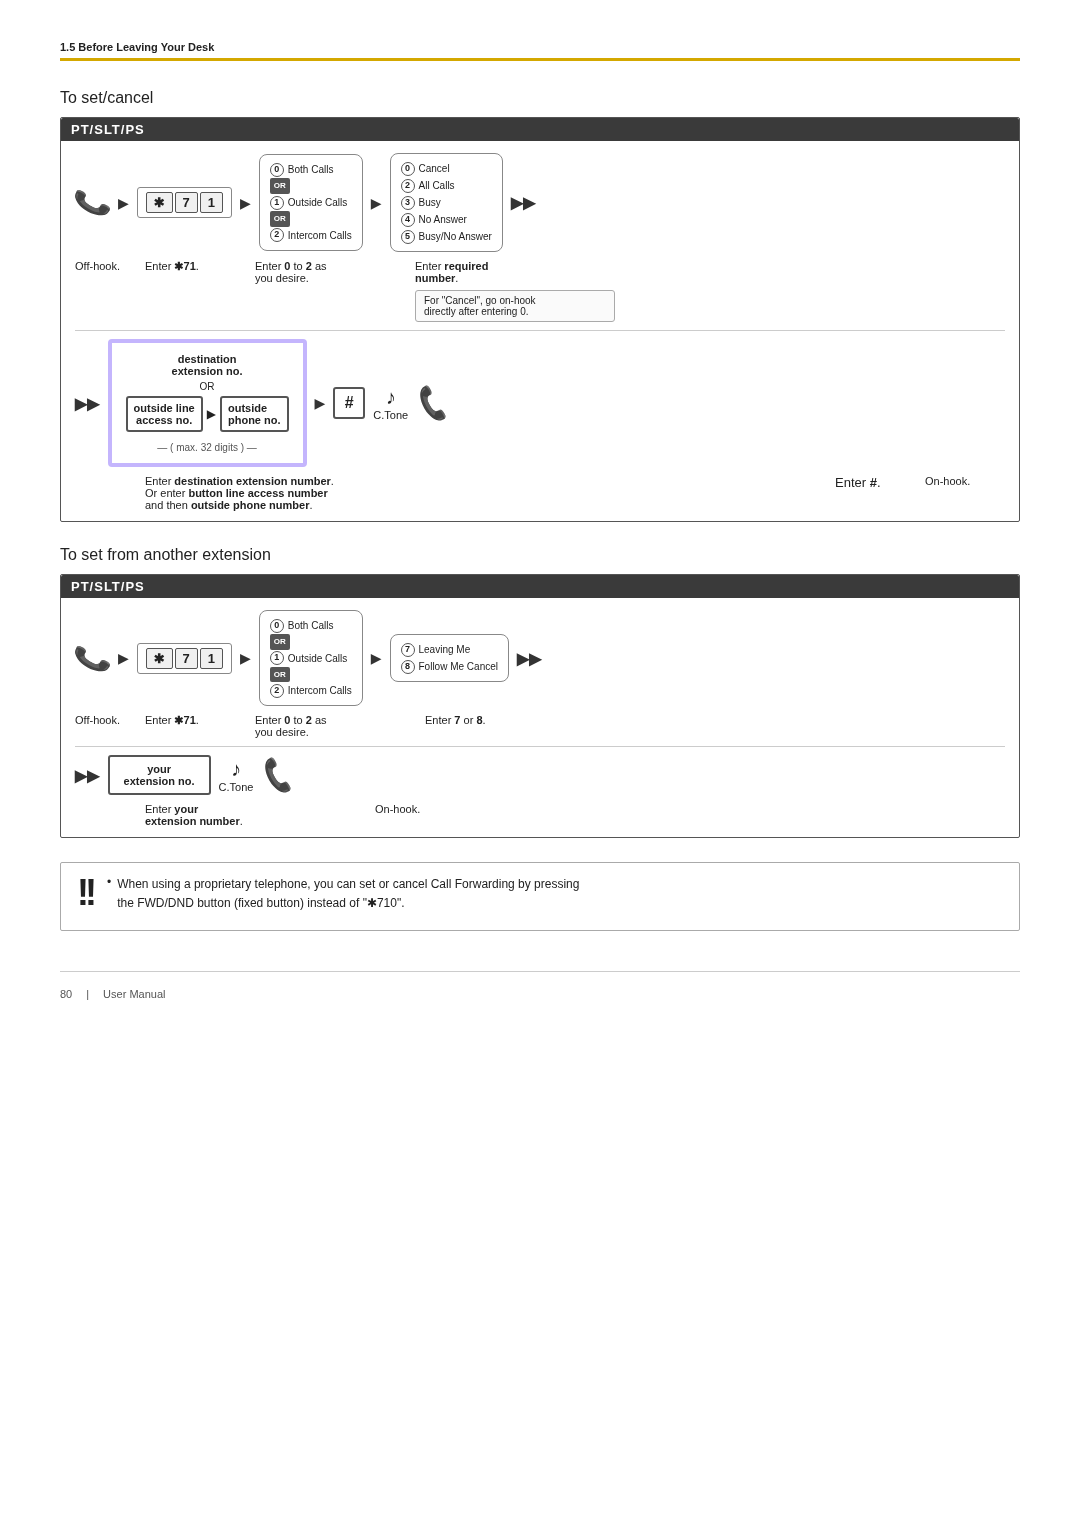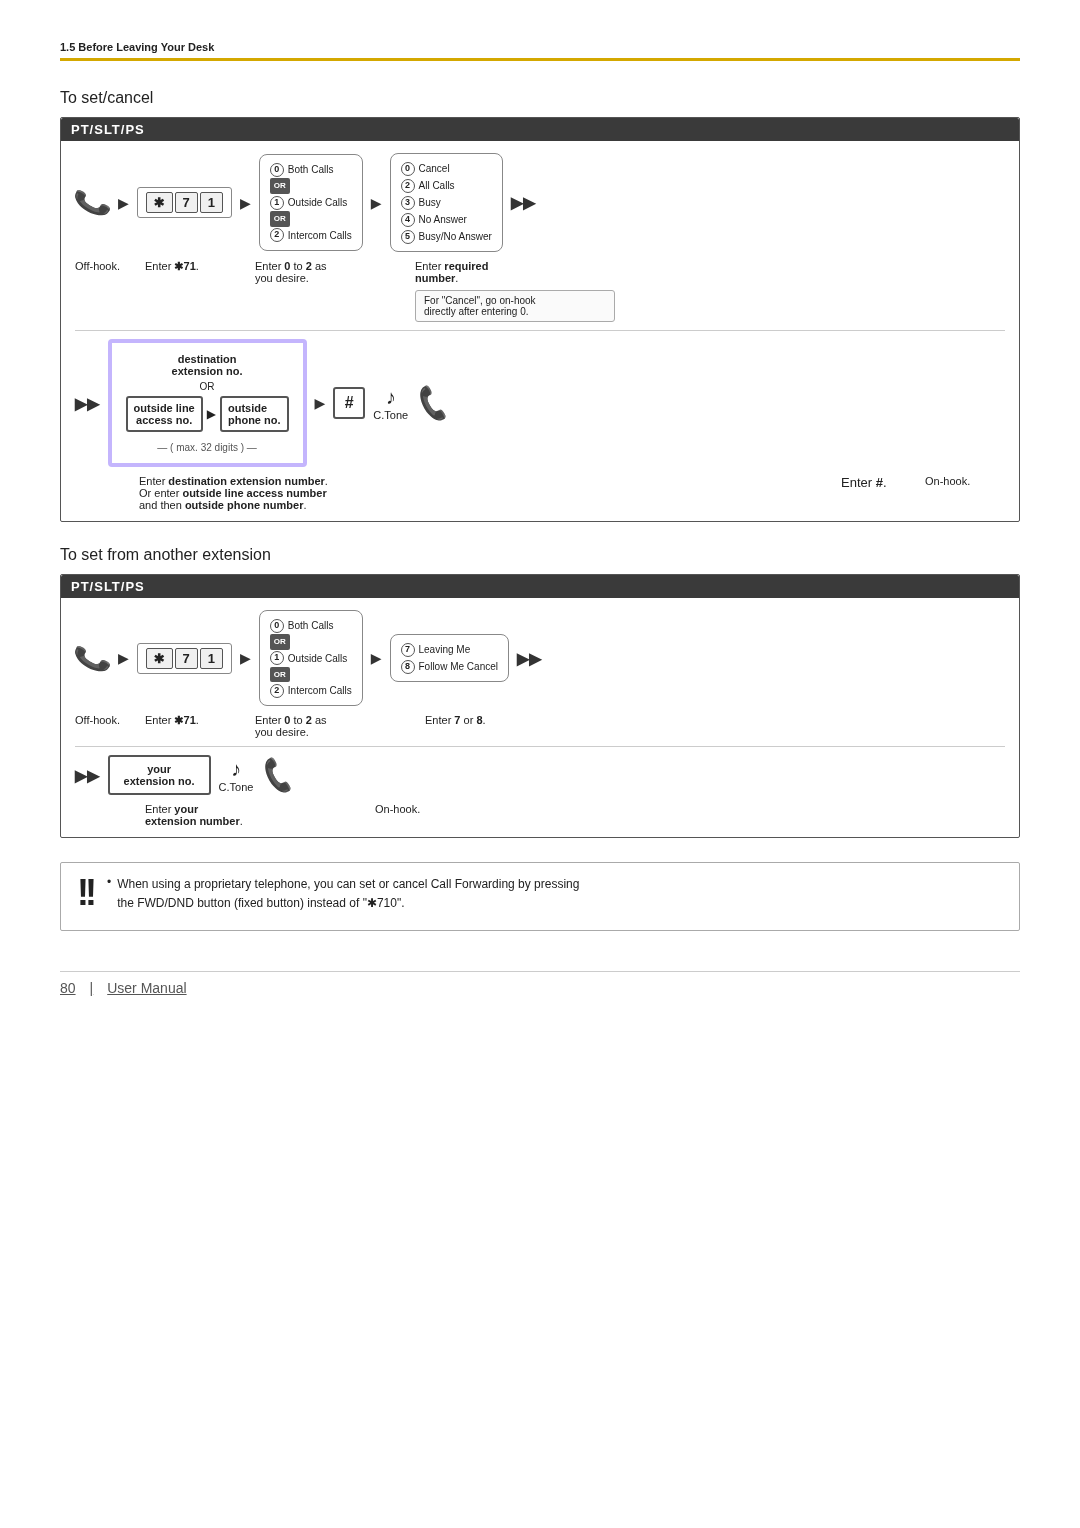--- a/index.html
+++ b/index.html
@@ -179,25 +179,24 @@
     }
     .note-text {
       font-size: 12px;
       line-height: 1.6;
     }
     .page-footer {
       display: flex;
       gap: 14px;
       align-items: center;
       margin-top: 40px;
-      font-size: 14px;
+      font-size: 11px;
       color: #555;
       border-top: 1px solid #ccc;
-      padding-top: 8px;
-      text-decoration: underline;
+      padding-top: 16px;
     }
   </style>
 </head>
 <body>
 
 <div class="section-header">
   <span class="section-header-text">1.5 Before Leaving Your Desk</span>
 </div>
 
 <div class="diagram-title">To set/cancel</div>
@@ -305,25 +304,25 @@
     <div class="ctone-col">
       <span class="music-note">♪</span>
       <span style="font-size:11px;">C.Tone</span>
     </div>
 
     <div class="label-col">
       <span class="phone-icon-onhook">📞</span>
     </div>
   </div>
 
-  <div style="display:flex; gap:4px; margin-top:8px; align-items:flex-start;">
+  <div style="display:flex; gap:10px; margin-top:8px; align-items:flex-start;">
     <div style="min-width:60px;"></div>
     <div style="font-size:11px; flex:1;">
       Enter <b>destination extension number</b>.<br>
-      Or enter <b>outside line access number</b><br>
+      Or enter <b>button line access number</b><br>
       and then <b>outside phone number</b>.
     </div>
     <div style="font-size:13px; min-width:80px;">Enter <b>#</b>.</div>
     <div style="font-size:11px; min-width:80px;">On-hook.</div>
   </div>
 
 </div>
 
 <div class="diagram-title" style="margin-top:10px;">To set from another extension</div>
 

